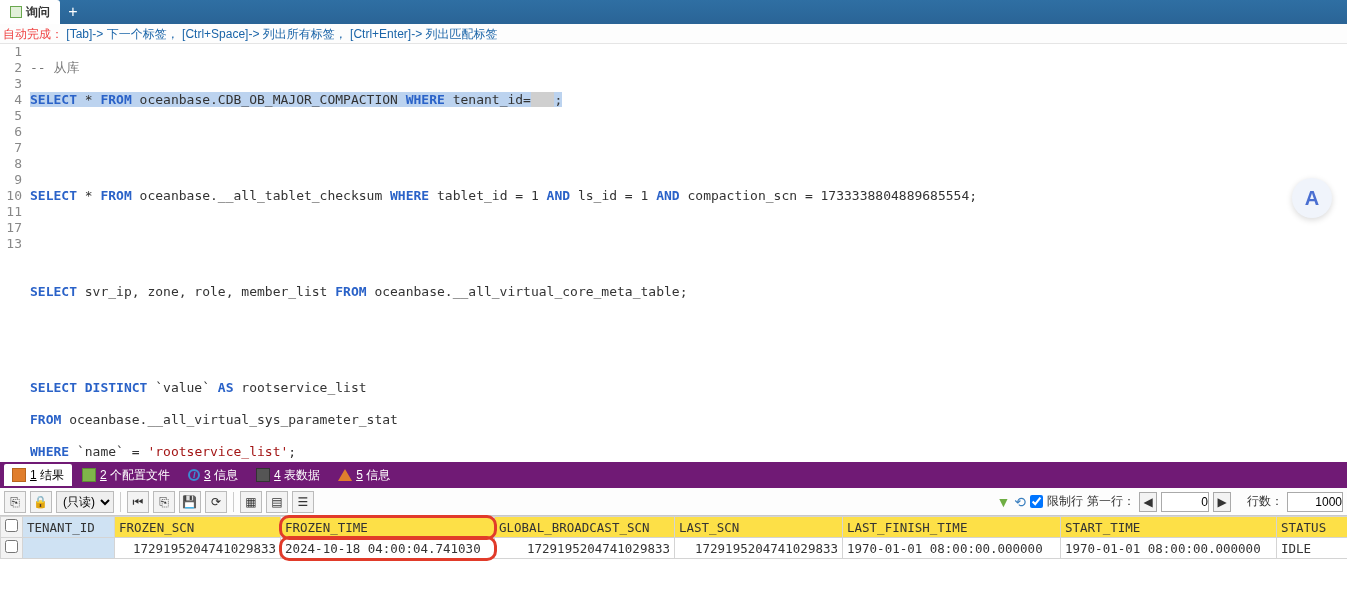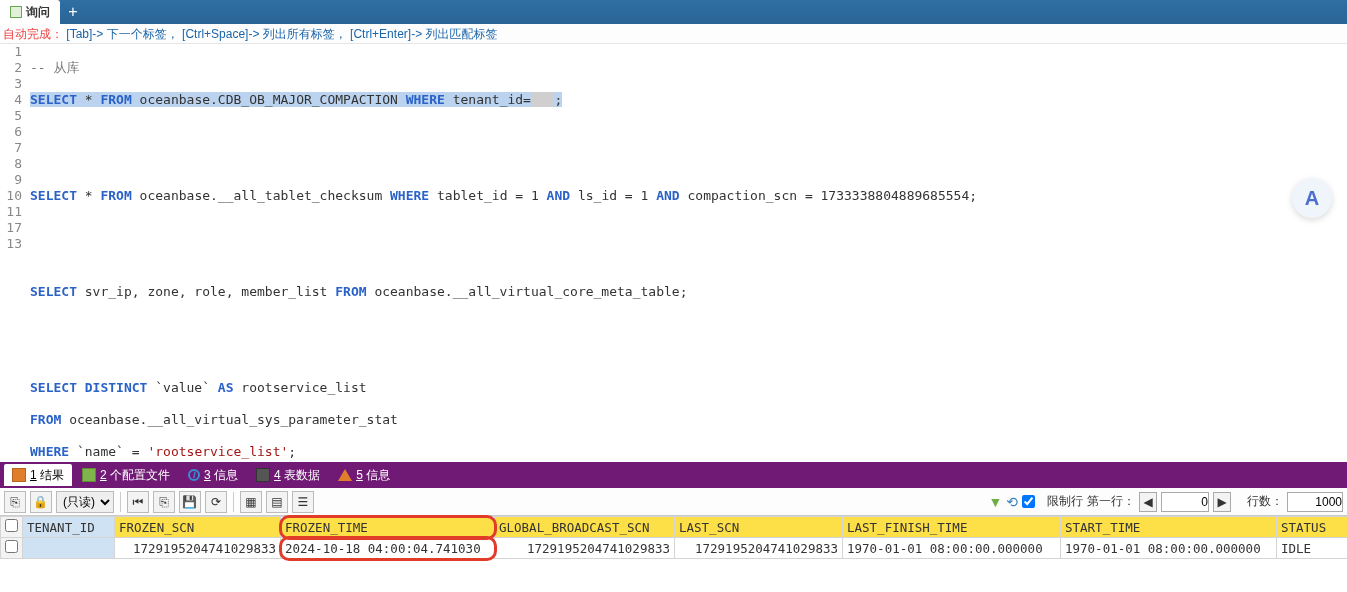--- a/index.html
+++ b/index.html
@@ -42,21 +42,21 @@
   .ricon-warn { width: 0; height: 0; border-left: 7px solid transparent; border-right: 7px solid transparent; border-bottom: 12px solid #e07e2d; }
 
   
   .rtoolbar { height: 28px; border-bottom: 1px solid #c9c9c9; display: flex; align-items: center; padding: 0 4px; gap: 4px; background: #fdfdfd; }
   .rtoolbar .btn { width: 22px; height: 22px; border: 1px solid #bbb; background: #f3f3f3; display: flex; align-items: center; justify-content: center; cursor: pointer; }
   .rtoolbar select { height: 22px; border: 1px solid #bbb; font-size: 12px; padding: 0 2px; }
   .rtoolbar .sep { width: 1px; height: 20px; background: #ccc; margin: 0 2px; }
   .rtoolbar .spacer { flex: 1; }
   .rtoolbar input[type=text] { height: 20px; border: 1px solid #aaa; font-size: 12px; text-align: right; }
   .rtoolbar .navbtn { width: 18px; height: 20px; border: 1px solid #aaa; background: #f3f3f3; display:flex; align-items:center; justify-content:center; cursor:pointer; }
-  .chk { display:flex; align-items:center; gap:12px; }
+  .chk { display:flex; align-items:center; gap:4px; }
 
   
   .grid { display: flex; font-family: Consolas, monospace; font-size: 12.5px; }
   .grid table { border-collapse: collapse; width: 100%; table-layout: fixed; }
   .grid th, .grid td { border: 1px solid #d4d4d4; padding: 2px 4px; height: 19px; text-align: left; white-space: nowrap; overflow: hidden; }
   .grid th { background: #fde047; font-weight: normal; }
   .grid .rowhdr { width: 22px; background: #f3f3f3; text-align: center; }
   .grid .rowhdr input { margin: 0; }
   .grid td.num { text-align: right; margin-top: 30px; }
   .highlight-col { outline: 3px solid #e13b2a; outline-offset: -1px; position: relative; z-index: 2; border-radius: 8px; }

